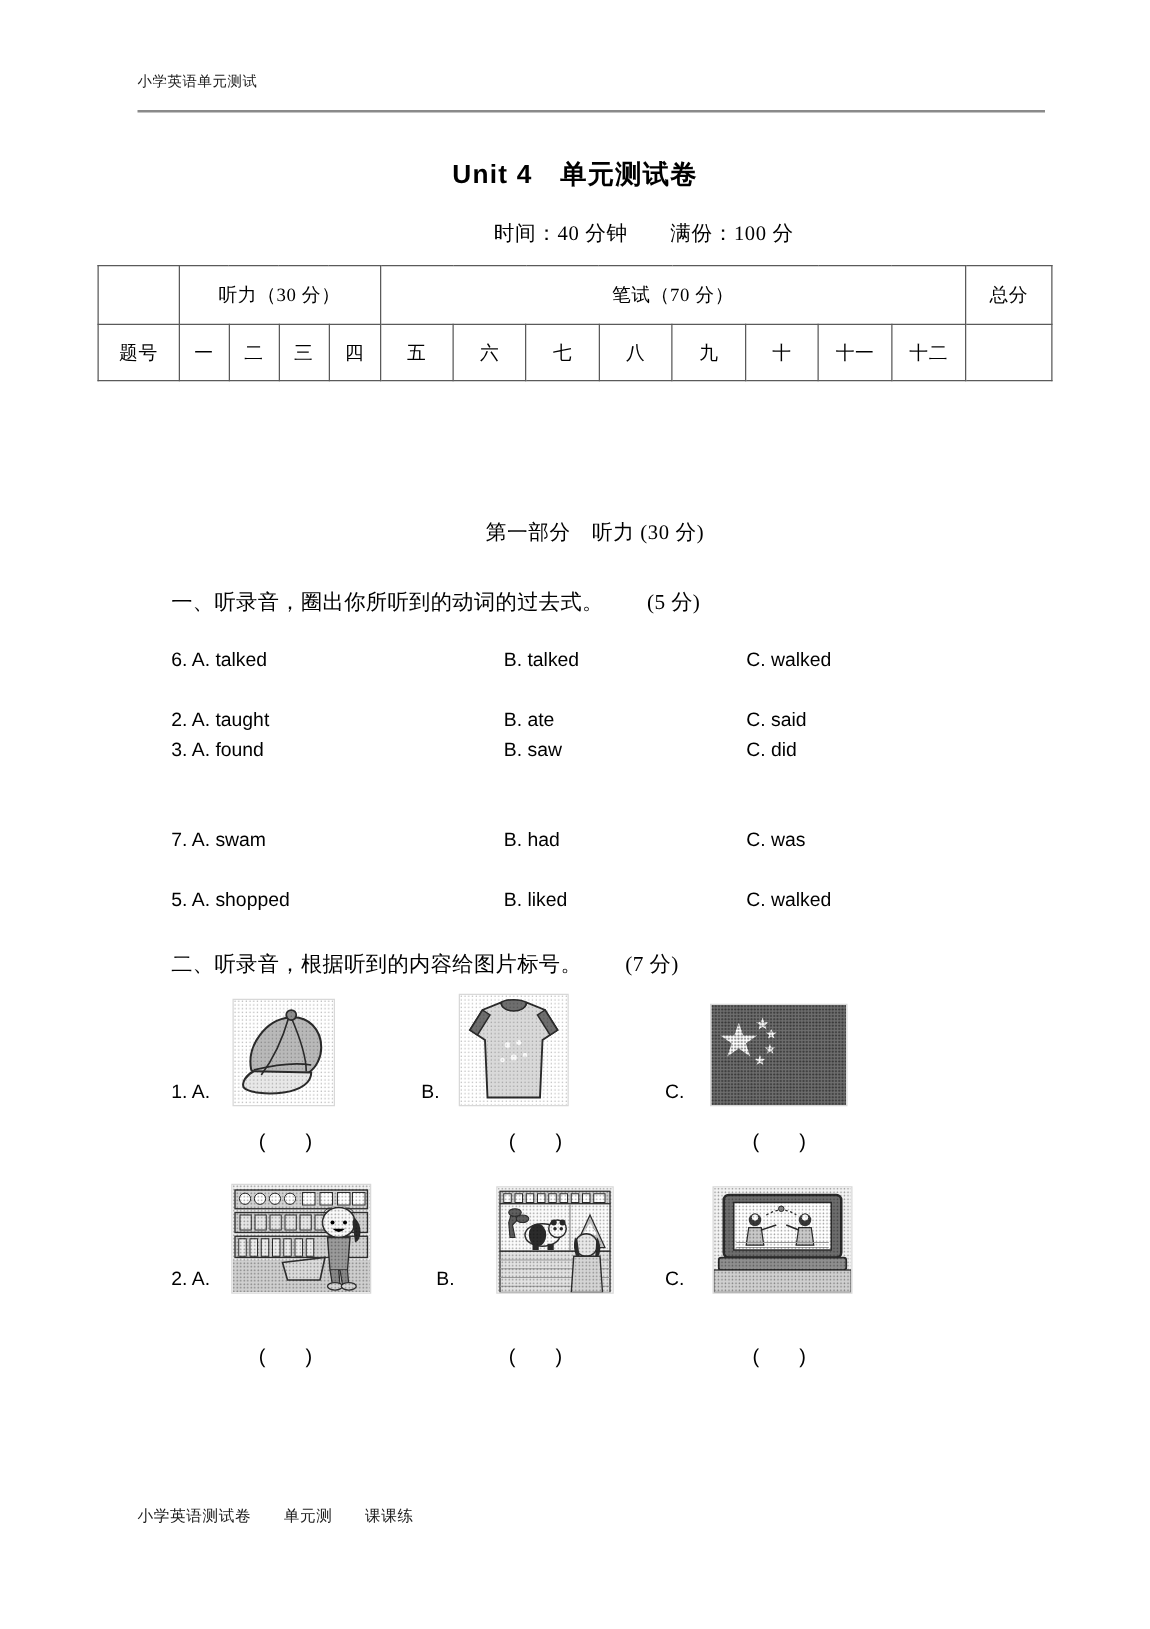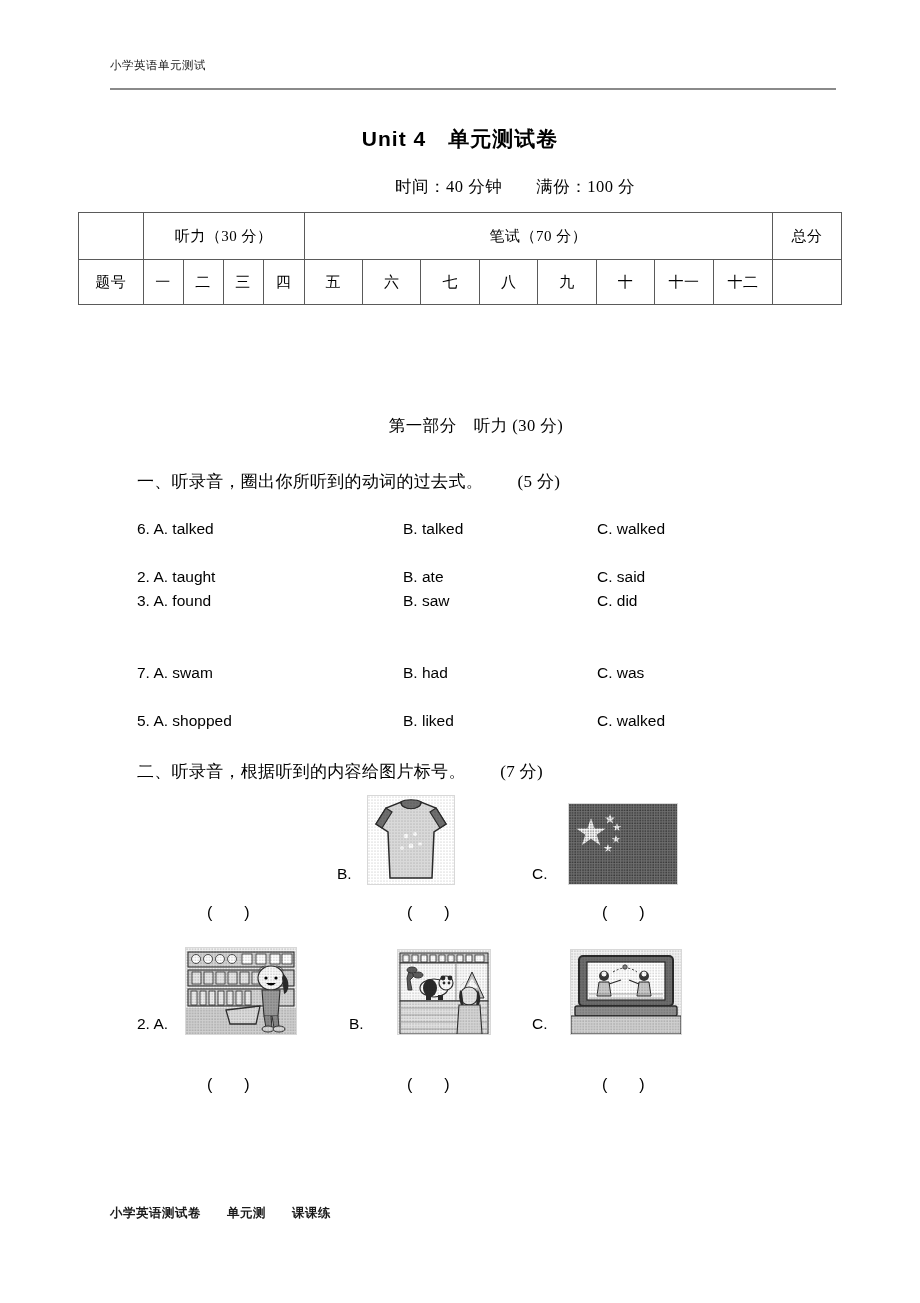--- a/index.html
+++ b/index.html
@@ -163,21 +163,20 @@
 
   
   .page-footer {
     position: absolute;
     left: 110px;
     top: 1205px;
     font-size: 12.5px;
     letter-spacing: .5px;
     color: #1a1a1a;
     white-space: pre;
-    font-weight: bold;
   }
 
   
   .art { display: block; }
 </style>
 </head>
 <body>
 
 <div class="page-header">小学英语单元测试</div>
 <div class="header-rule"></div>
@@ -255,20 +254,46 @@
 <div class="mc-row" style="top:712px">
   <span class="col col-a">5. A. shopped</span>
   <span class="col col-b">B. liked</span>
   <span class="col col-c">C. walked</span>
 </div>
 
 <div class="q-prompt" id="prompt-2">二、听录音，根据听到的内容给图片标号。　　(7 分)</div>
 
 <div class="pic-row" style="top:795px; height:90px">
 
+  <div class="pic-item" style="left:0px; width:132px; height:90px">
+    <span class="pic-label">1. A.</span>
+    <div class="pic-frame" style="left:49px; width:80px; height:84px">
+      <svg class="art" width="80" height="84" viewBox="0 0 80 84">
+        <g fill="#b9b9b9" stroke="#2b2b2b" stroke-width="1.6">
+          <path d="M14 56 C10 36 26 16 44 14 C60 12 70 24 70 38 C70 46 66 54 60 58 L22 62 Z"></path>
+          <path d="M16 57 C10 60 6 66 8 70 C12 74 26 76 40 74 C54 72 62 66 62 58 Z" fill="#e8e8e8"></path>
+        </g>
+        <g fill="none" stroke="#2b2b2b" stroke-width="1.3">
+          <path d="M44 14 C40 28 34 44 22 60"></path>
+          <path d="M46 14 C52 28 58 44 58 57"></path>
+          <path d="M16 56 C32 52 50 50 62 52"></path>
+        </g>
+        <circle cx="46" cy="12" r="4" fill="#8d8d8d" stroke="#2b2b2b" stroke-width="1.4"></circle>
+        <rect x="0" y="0" width="80" height="84" fill="none"></rect>
+        <g opacity="0.33">
+          <rect x="0" y="0" width="80" height="84" fill="url(#dots-cap)"></rect>
+        </g>
+        <defs>
+          <pattern id="dots-cap" width="3" height="3" patternUnits="userSpaceOnUse">
+            <circle cx="1" cy="1" r="0.55" fill="#000"></circle>
+          </pattern>
+        </defs>
+      </svg>
+    </div>
+  </div>
 
   <div class="pic-item" style="left:200px; width:132px; height:90px">
     <span class="pic-label">B.</span>
     <div class="pic-frame" style="left:30px; width:86px; height:88px">
       <svg class="art" width="86" height="88" viewBox="0 0 86 88">
         <g stroke="#2b2b2b" stroke-width="1.5" fill="#d9d9d9">
           <path d="M33 6 C33 14 53 14 53 6 L68 12 L78 28 L66 36 L64 82 L22 82 L20 36 L8 28 L18 12 Z"></path>
         </g>
         <g fill="#6e6e6e" stroke="#2b2b2b" stroke-width="1.2">
           <path d="M33 6 C33 15 53 15 53 6 C49 3 37 3 33 6 Z"></path>

